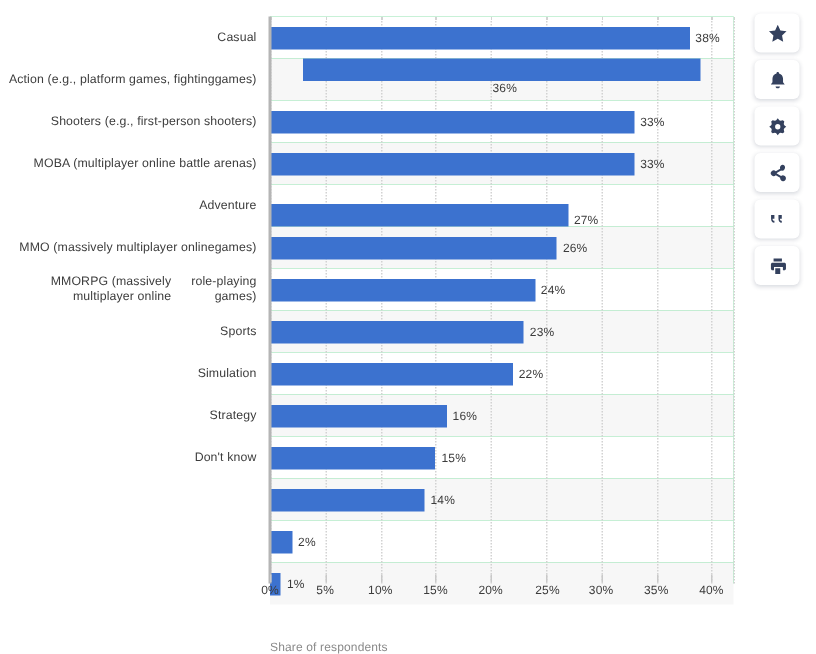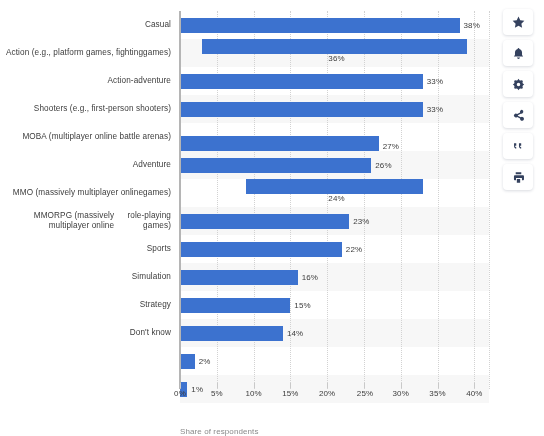--- a/index.html
+++ b/index.html
@@ -186,23 +186,20 @@
 
   <div id="chart">
 
     <div id="cat-labels">
         <div class="cat-label">
           <span>Casual</span>
         </div>
         <div class="cat-label">
           <span>Action (e.g., platform games, fighting</span>
           <span>games)</span>
-        </div>
-        <div class="cat-label">
-          <span>Action-adventure</span>
         </div>
         <div class="cat-label">
           <span>Shooters (e.g., first-person shooters)</span>
         </div>
         <div class="cat-label">
           <span>MOBA (multiplayer online battle arenas)</span>
         </div>
         <div class="cat-label">
           <span>Adventure</span>
         </div>
@@ -275,21 +272,21 @@
             <div class="bar-value">33%</div>
           </div>
           <div class="bar-row" style="top: 112px; align-items: flex-end;">
             <div class="bar" style="width: 198.643px; background: rgb(60, 114, 207);"></div>
             <div class="bar-value">27%</div>
           </div>
           <div class="bar-row" style="top: 140px;">
             <div class="bar" style="width: 191.286px; background: rgb(60, 114, 207);"></div>
             <div class="bar-value">26%</div>
           </div>
-          <div class="bar-row" style="top: 168px; flex-direction: column;">
+          <div class="bar-row" style="top: 168px;">
             <div class="bar" style="width: 176.571px; background: rgb(60, 114, 207);"></div>
             <div class="bar-value">24%</div>
           </div>
           <div class="bar-row" style="top: 196px;">
             <div class="bar" style="width: 169.214px; background: rgb(60, 114, 207);"></div>
             <div class="bar-value">23%</div>
           </div>
           <div class="bar-row" style="top: 224px;">
             <div class="bar" style="width: 161.857px; background: rgb(60, 114, 207);"></div>
             <div class="bar-value">22%</div>

